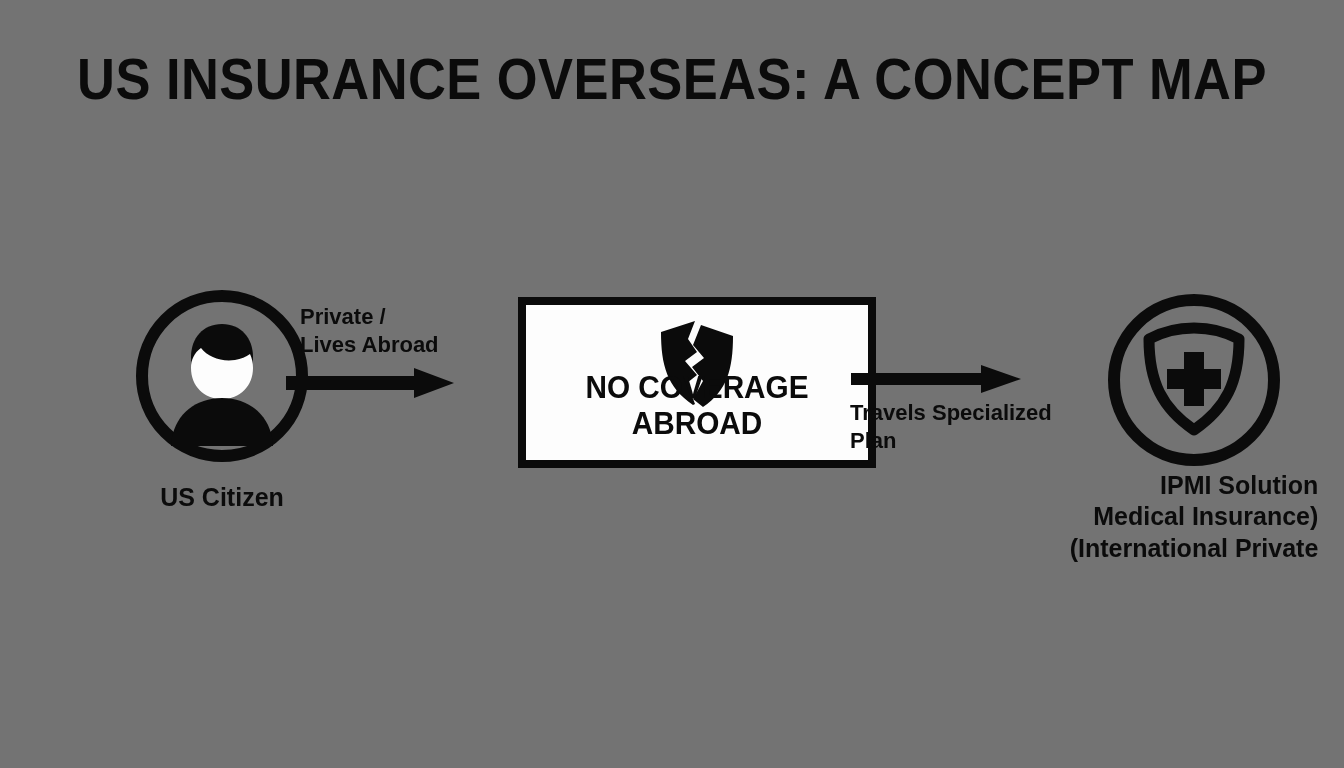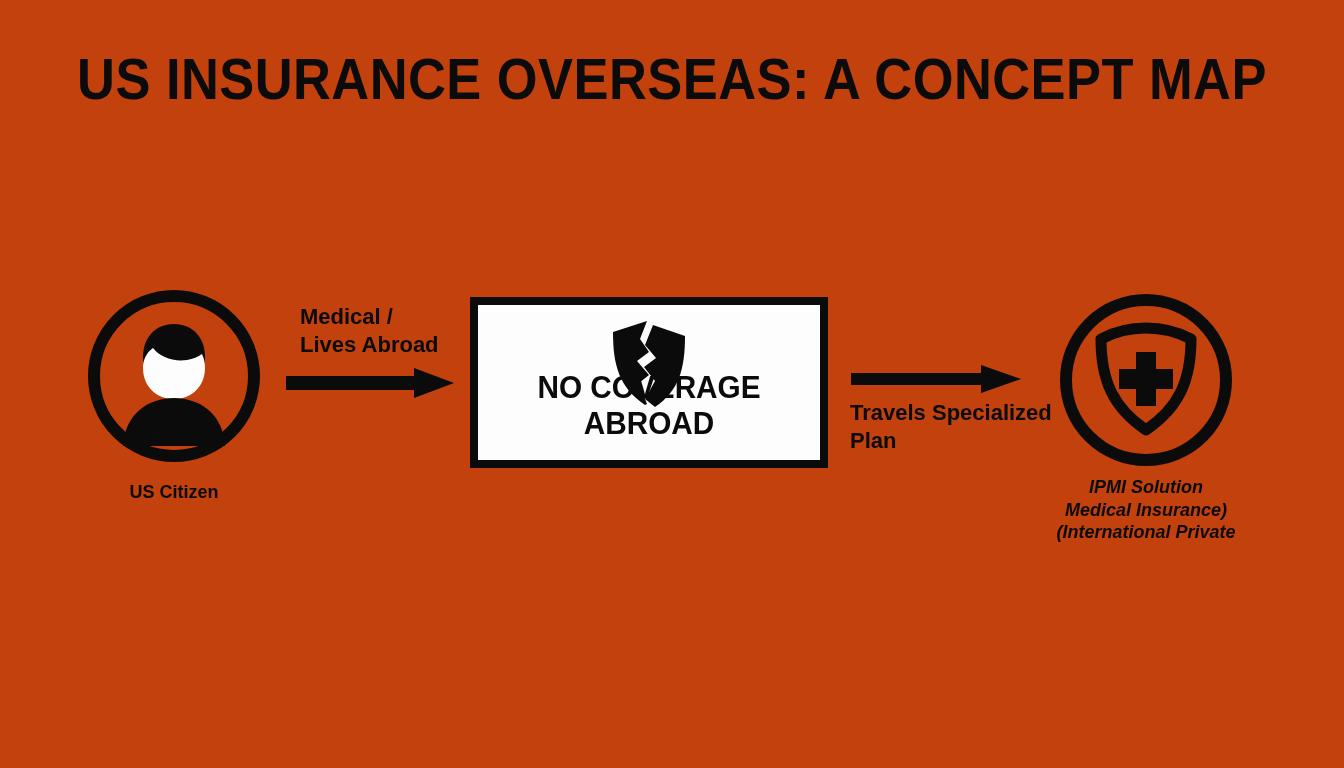--- a/index.html
+++ b/index.html
@@ -5,21 +5,21 @@
 <style>
   html, body {
     margin: 0;
     padding: 0;
     background: #ffffff;
   }
   #canvas {
     position: relative;
     width: 1344px;
     height: 768px;
-    background: #c2410c;
+    background: #737373;
     overflow: hidden;
     font-family: "Liberation Sans", sans-serif;
     color: #111111;
   }
 
   
   #title {
     position: absolute;
     left: 0;
     top: 50px;
@@ -32,32 +32,33 @@
     line-height: 1.05;
     color: #0b0b0b;
     transform: scaleX(0.92);
     transform-origin: 50% 50%;
     white-space: nowrap;
   }
 
   
   .node {
     position: absolute;
+    margin-left: 48px;
   }
   .node-icon {
     display: block;
   }
   .node-label {
     position: absolute;
     left: 50%;
     transform: translateX(-50%);
-    text-align: center;
-    font-family: "Liberation Sans", sans-serif;
-    font-weight: bold;
-    font-size: 18px;
+    text-align: right;
+    font-family: "Liberation Sans", sans-serif;
+    font-weight: bold;
+    font-size: 25px;
     line-height: 1.22;
     color: #0b0b0b;
     white-space: nowrap;
   }
 
   
   #node-citizen {
     left: 84px;
     top: 286px;
     width: 180px;
@@ -99,23 +100,22 @@
   }
 
   
   #node-ipmi {
     left: 1056px;
     top: 290px;
     width: 180px;
     height: 180px;
   }
   #node-ipmi .node-label {
-    top: 186px;
+    top: 180px;
     line-height: 1.25;
-    font-style: italic;
   }
 
   
   .edge {
     position: absolute;
   }
   .edge-label {
     position: absolute;
     font-family: "Liberation Sans", sans-serif;
     font-weight: bold;
@@ -164,21 +164,21 @@
                  c -26 0 -46 16 -50 40
                  l -1 8
                  h 102
                  l -1 -8
                  c -4 -24 -24 -40 -50 -40 z" fill="#0b0b0b"></path>
       </svg>
     </span>
     <div class="node-label">US Citizen</div>
   </div>
 
-  <div class="edge-label" id="edge-1-label">Medical /
+  <div class="edge-label" id="edge-1-label">Private /
 Lives Abroad</div>
   <div class="edge" id="edge-1">
     <span>
       <svg width="168" height="30" viewBox="0 0 168 30" aria-hidden="true">
         <path d="M0 8 H128 V0 L168 15 L128 30 V22 H0 Z" fill="#0b0b0b"></path>
       </svg>
     </span>
   </div>
 
   <div class="node" id="node-problem">

